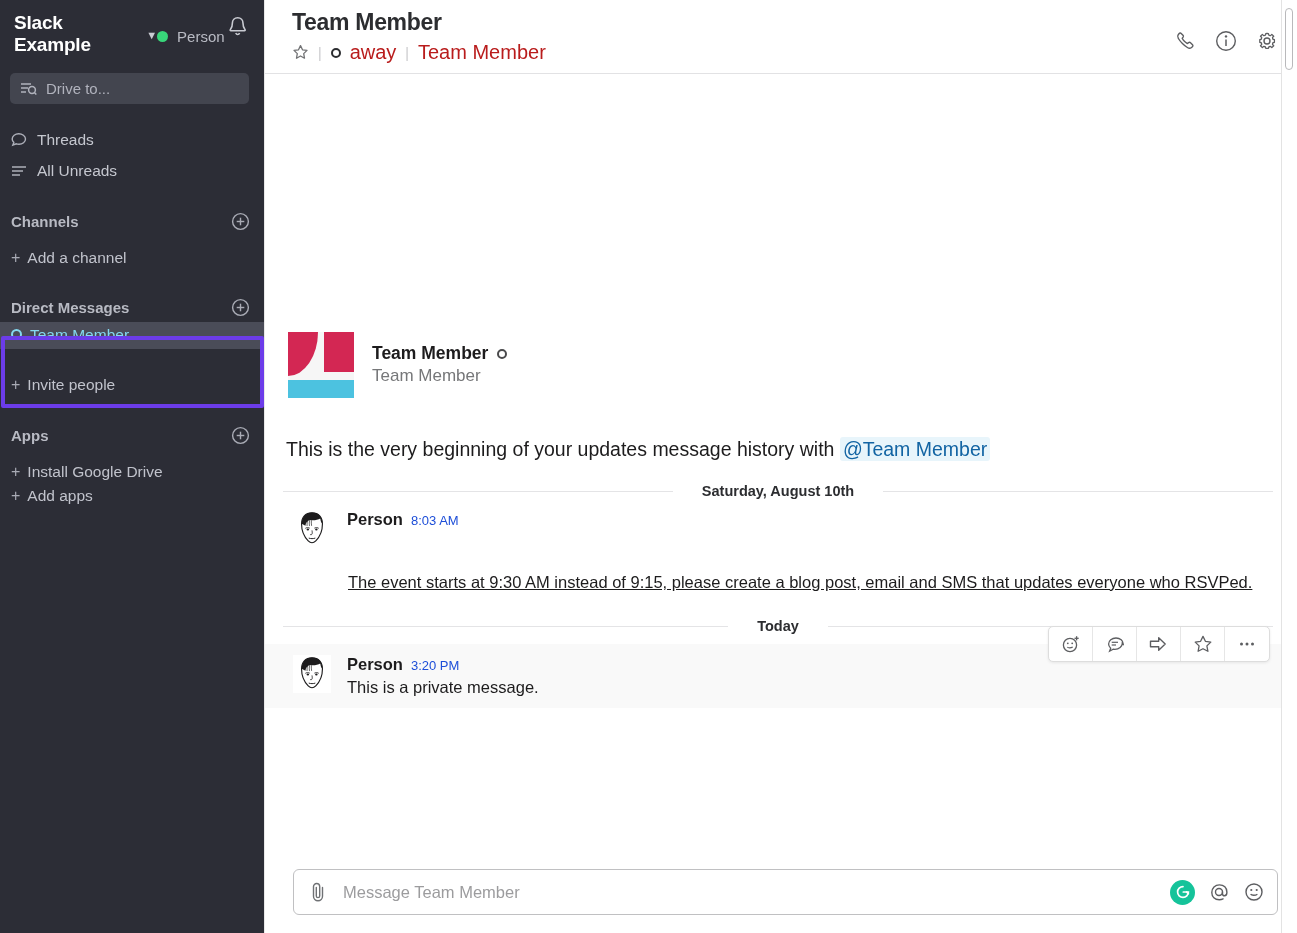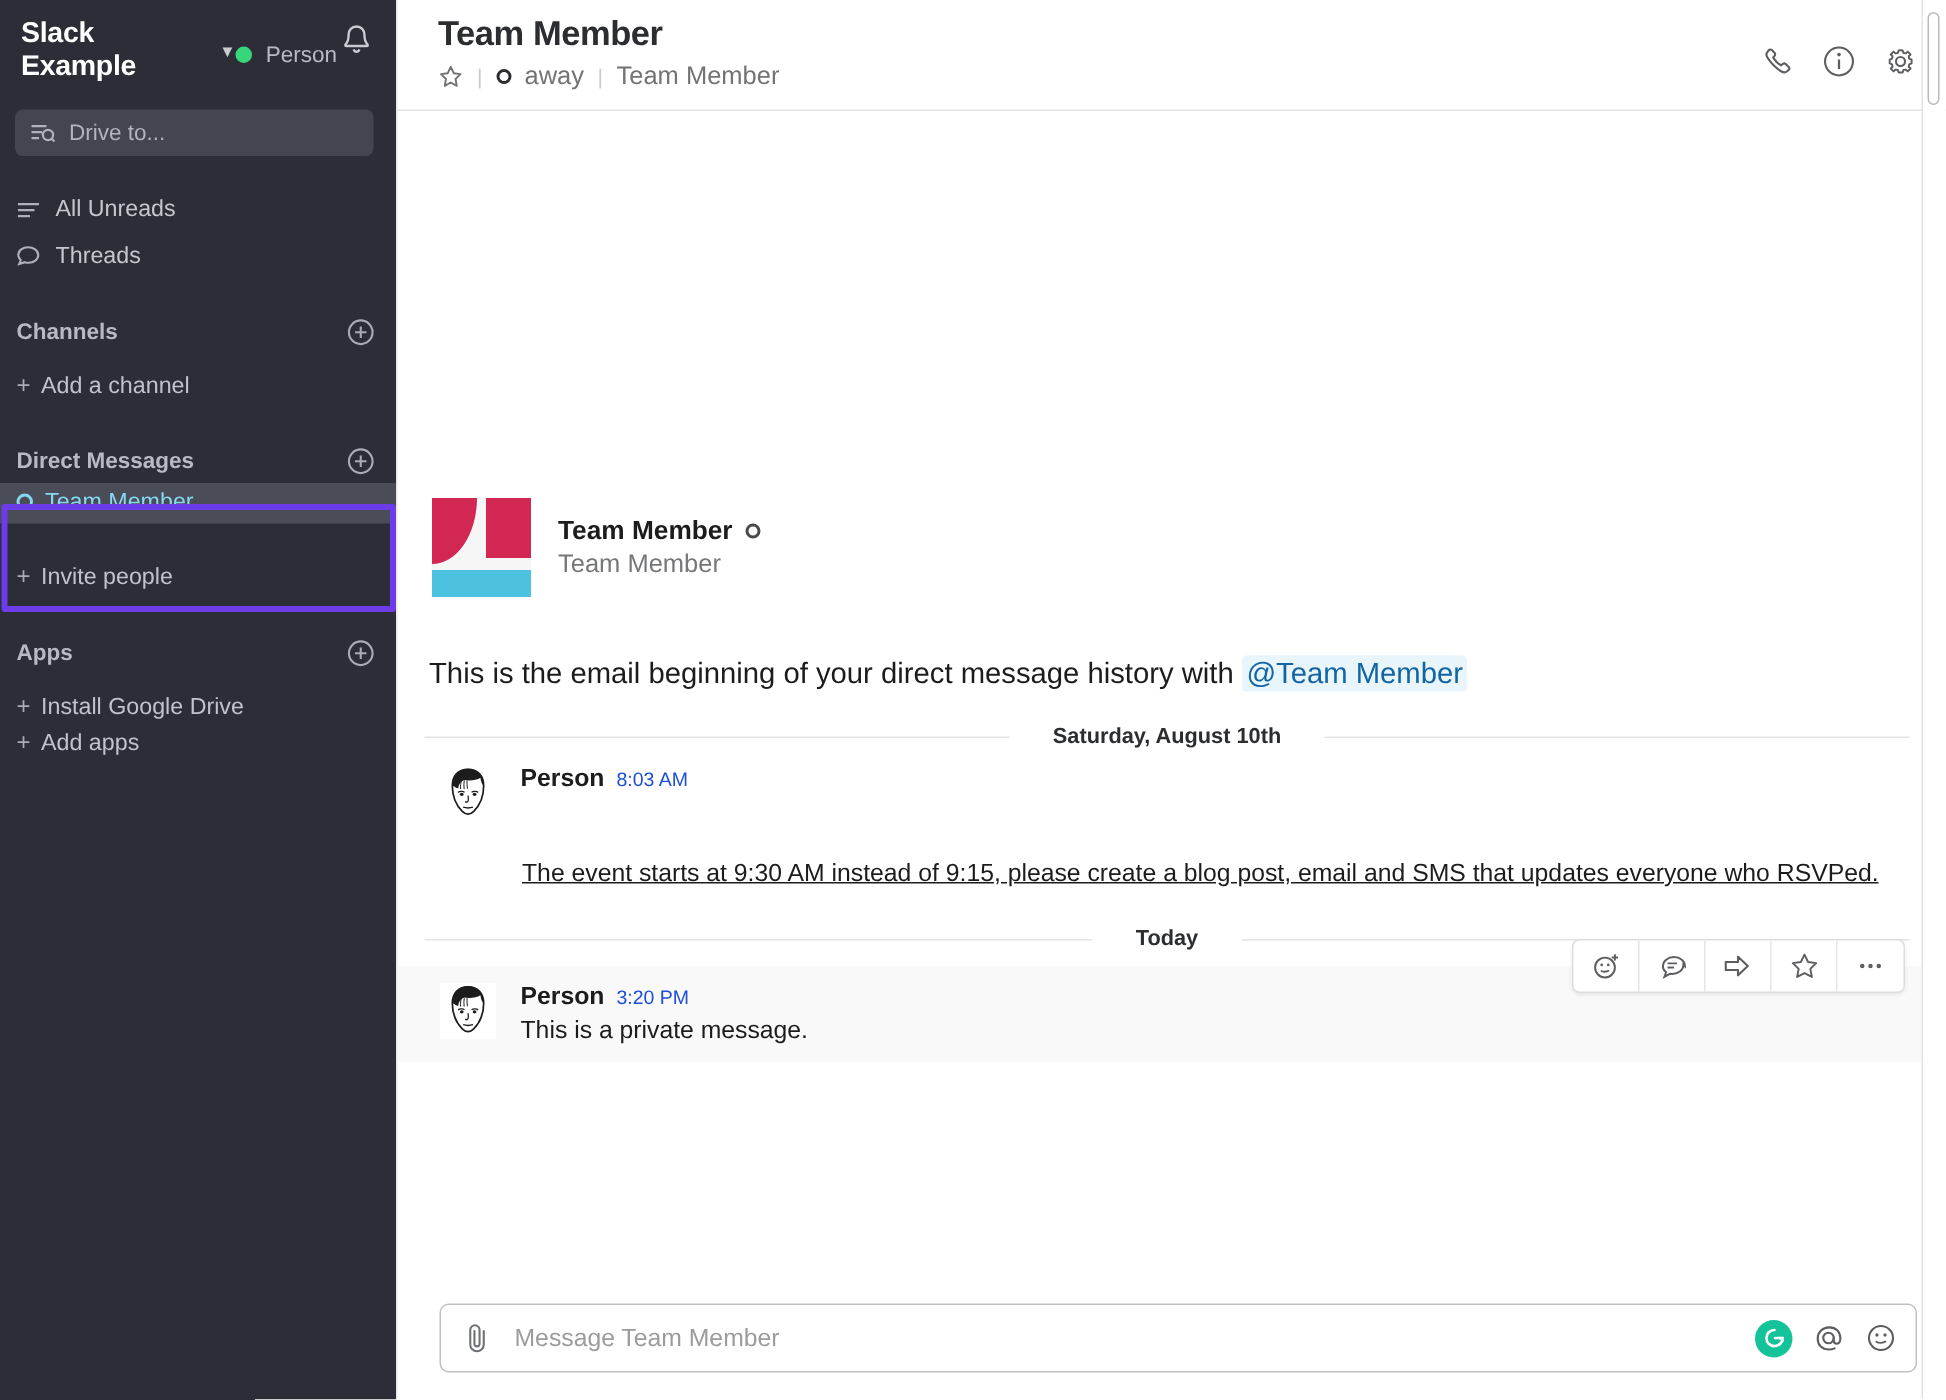--- a/index.html
+++ b/index.html
@@ -87,21 +87,21 @@
     border-left: 1px solid #e8e8e8;
   }
   #chan-header {
     height: 74px; flex: 0 0 74px; border-bottom: 1px solid #e2e2e4;
     display: flex; align-items: flex-start; justify-content: space-between;
     padding: 9px 18px 0 27px;
   }
   .chan-title { font-size: 23px; font-weight: bold; color: #2c2d30; letter-spacing: -0.3px; }
   .chan-sub { display: flex; align-items: center; gap: 9px; margin-top: 5px; }
   .chan-sub .sep { color: #c9c9cc; font-size: 14px; }
-  .chan-sub .sub-txt { color: #737373; font-size: 17px; }
+  .chan-sub .sub-txt { color: #b91c1c; font-size: 20px; }
   .away-ring-dark {
     width: 10px; height: 10px; border-radius: 50%;
     border: 2.5px solid #2c2d30; flex: 0 0 10px;
   }
   .header-icons { display: flex; align-items: center; gap: 17px; padding-top: 20px; }
 
   #msg-area { flex: 1 1 auto; position: relative; overflow: hidden; }
 
   .intro-block { padding: 258px 0 0 20px; }
   .intro-row { display: flex; align-items: flex-start; gap: 18px; padding-left: 3px; }
@@ -224,32 +224,32 @@
         <line x1="1" y1="7" x2="8" y2="7" stroke="#b1b3bd" stroke-width="1.5"></line>
         <line x1="1" y1="11" x2="6" y2="11" stroke="#b1b3bd" stroke-width="1.5"></line>
         <circle cx="12" cy="9" r="3.4" fill="none" stroke="#b1b3bd" stroke-width="1.5"></circle>
         <line x1="14.4" y1="11.4" x2="16.3" y2="13.4" stroke="#b1b3bd" stroke-width="1.5"></line>
       </svg>
       <span class="jump-text">Drive to...</span>
     </div>
 
     <div class="nav-section">
       <div class="nav-item">
+        <svg width="16" height="15" viewBox="0 0 16 15">
+          <path d="M14.5 7c0 3-3 5.2-6.5 5.2-.9 0-1.8-.1-2.6-.4L1.8 13l1-2.6C1.7 9.5 1.2 8.3 1.2 7c0-3 3-5.2 6.5-5.2S14.5 4 14.5 7z" fill="none" stroke="#aeb0ba" stroke-width="1.4"></path>
+        </svg>
+        <span class="lbl">Threads</span>
+      </div>
+      <div class="nav-item">
         <svg width="16" height="12" viewBox="0 0 16 12">
           <line x1="1" y1="2" x2="15" y2="2" stroke="#aeb0ba" stroke-width="1.5"></line>
           <line x1="1" y1="6" x2="12" y2="6" stroke="#aeb0ba" stroke-width="1.5"></line>
           <line x1="1" y1="10" x2="9" y2="10" stroke="#aeb0ba" stroke-width="1.5"></line>
         </svg>
         <span class="lbl">All Unreads</span>
-      </div>
-      <div class="nav-item">
-        <svg width="16" height="15" viewBox="0 0 16 15">
-          <path d="M14.5 7c0 3-3 5.2-6.5 5.2-.9 0-1.8-.1-2.6-.4L1.8 13l1-2.6C1.7 9.5 1.2 8.3 1.2 7c0-3 3-5.2 6.5-5.2S14.5 4 14.5 7z" fill="none" stroke="#aeb0ba" stroke-width="1.4"></path>
-        </svg>
-        <span class="lbl">Threads</span>
       </div>
     </div>
 
     <div style="margin-top:22px;">
       <div class="group-head">
         <span class="group-title">Channels</span>
         <svg class="plus-circle" viewBox="0 0 20 20">
           <circle cx="10" cy="10" r="8.3" fill="none" stroke="#a9abb5" stroke-width="1.5"></circle>
           <line x1="10" y1="6" x2="10" y2="14" stroke="#a9abb5" stroke-width="1.5"></line>
           <line x1="6" y1="10" x2="14" y2="10" stroke="#a9abb5" stroke-width="1.5"></line>
@@ -346,21 +346,21 @@
           </div>
           <div class="intro-names">
             <div class="intro-name-row">
               <span class="intro-name">Team Member</span>
               <span class="intro-ring"></span>
             </div>
             <div class="intro-sub">Team Member</div>
           </div>
         </div>
         <div class="intro-line">
-          <span>This is the email beginning of your direct message history with </span><span class="mention">@Team Member</span>
+          <span>This is the very beginning of your updates message history with </span><span class="mention">@Team Member</span>
         </div>
       </div>
 
       <div class="date-divider">
         <div class="rule"></div>
         <span class="date-label">Saturday, August 10th</span>
         <div class="rule"></div>
       </div>
 
       <div class="msg">

